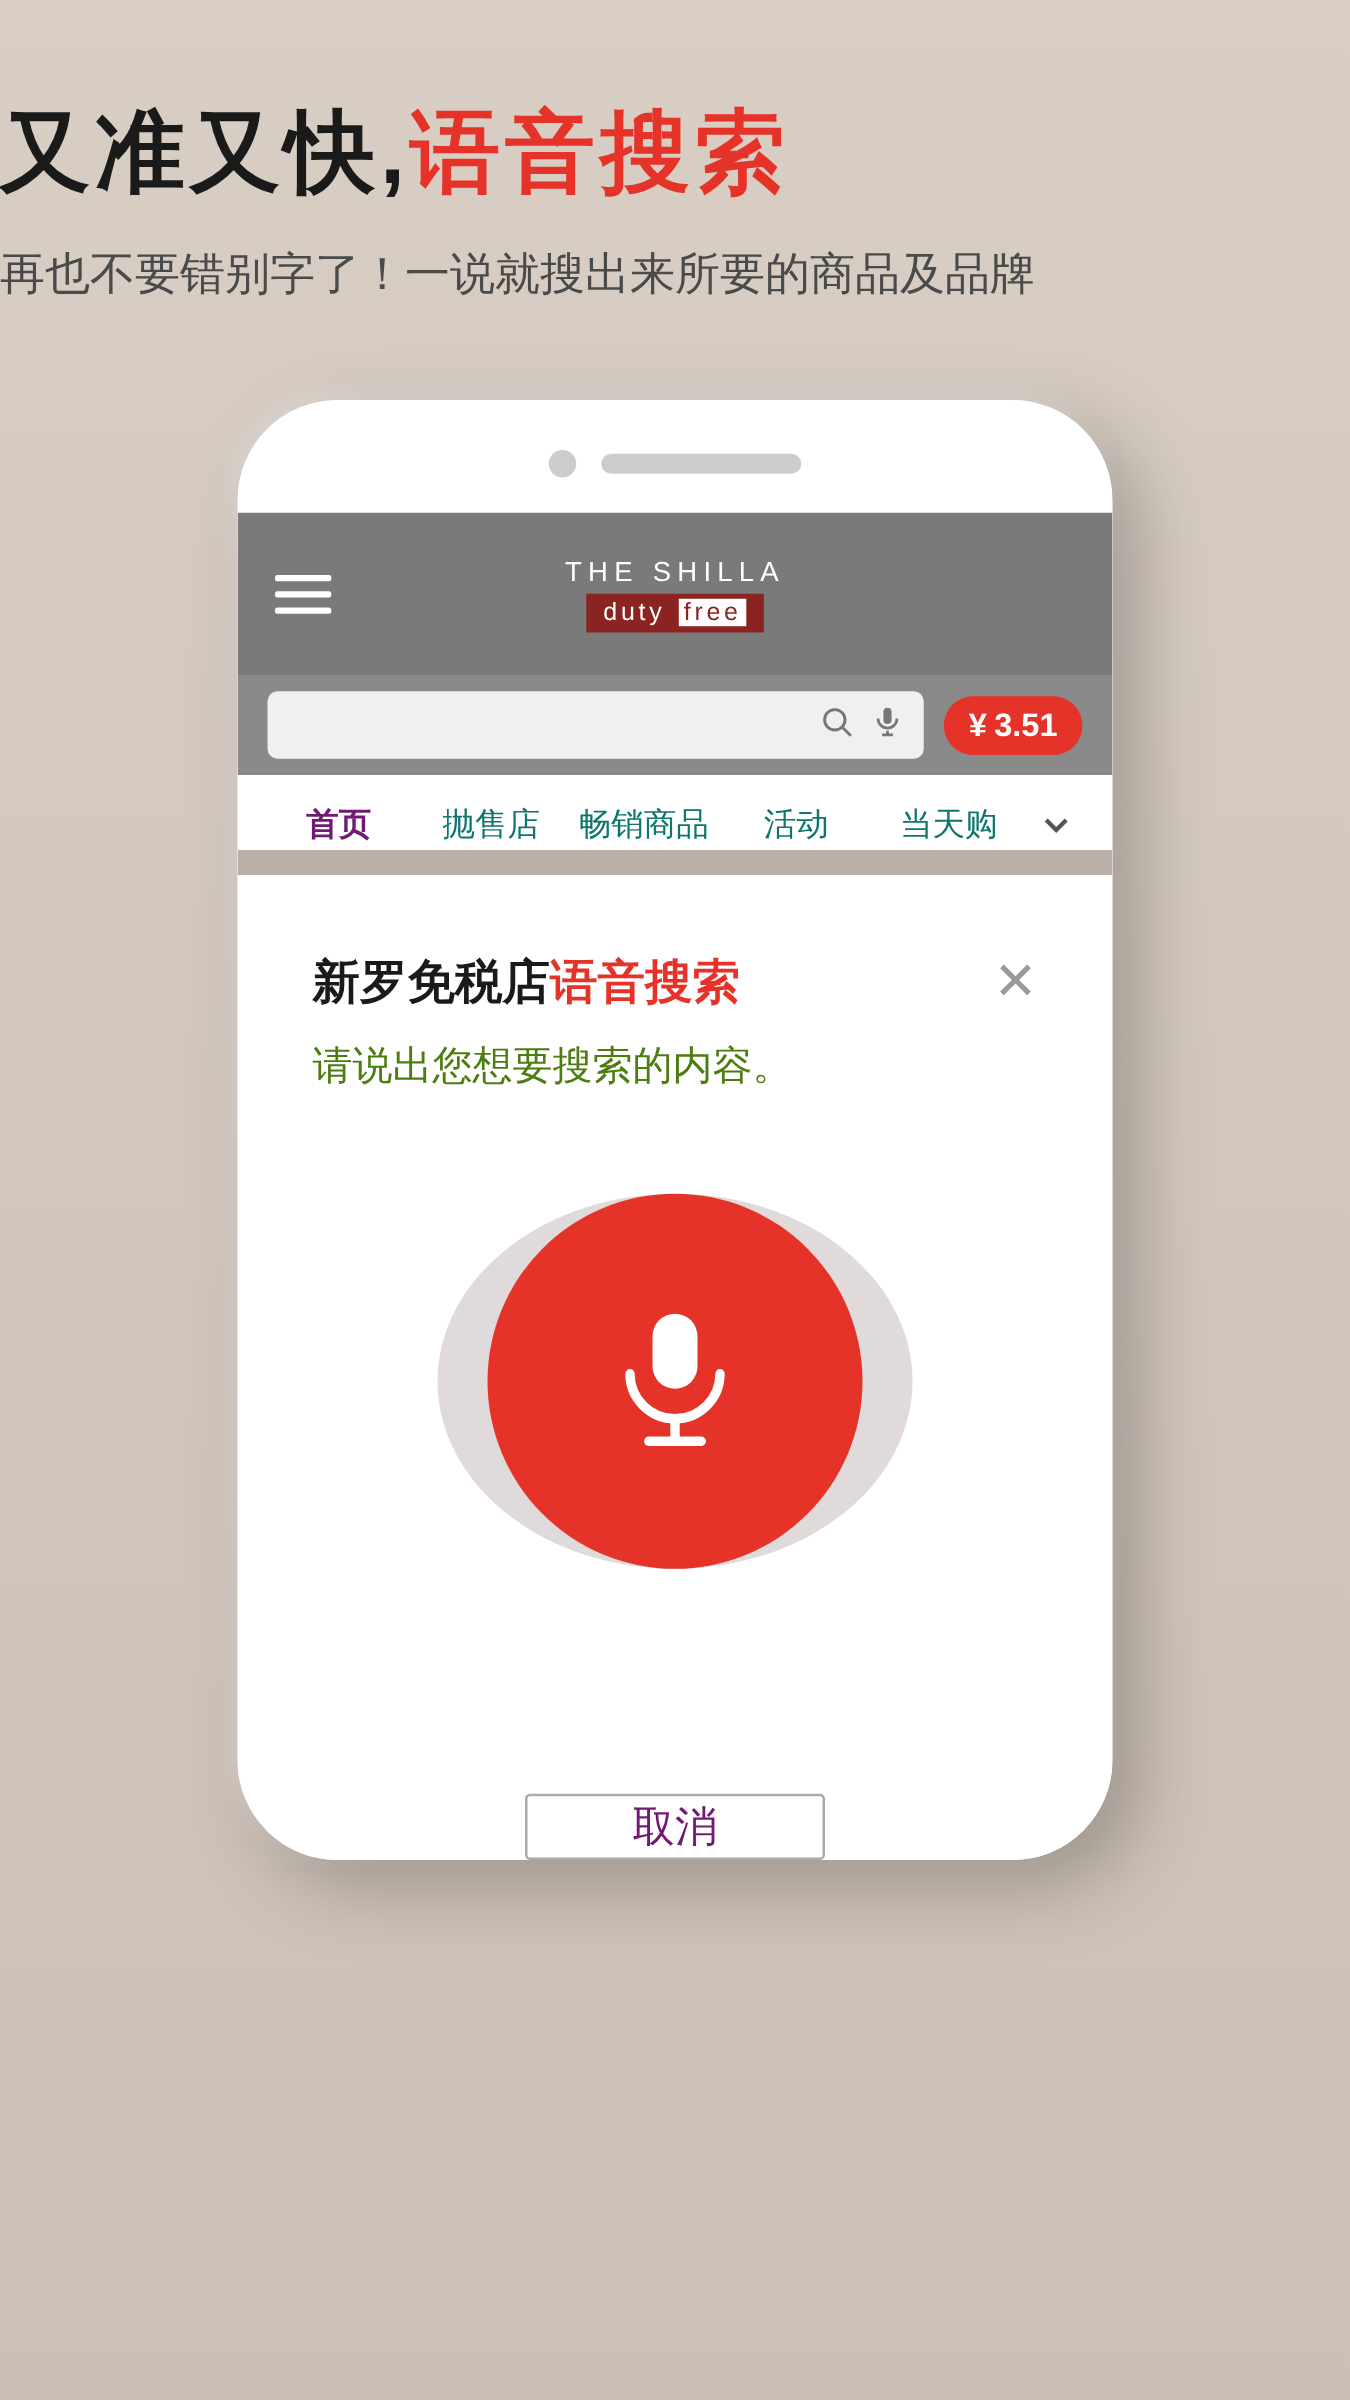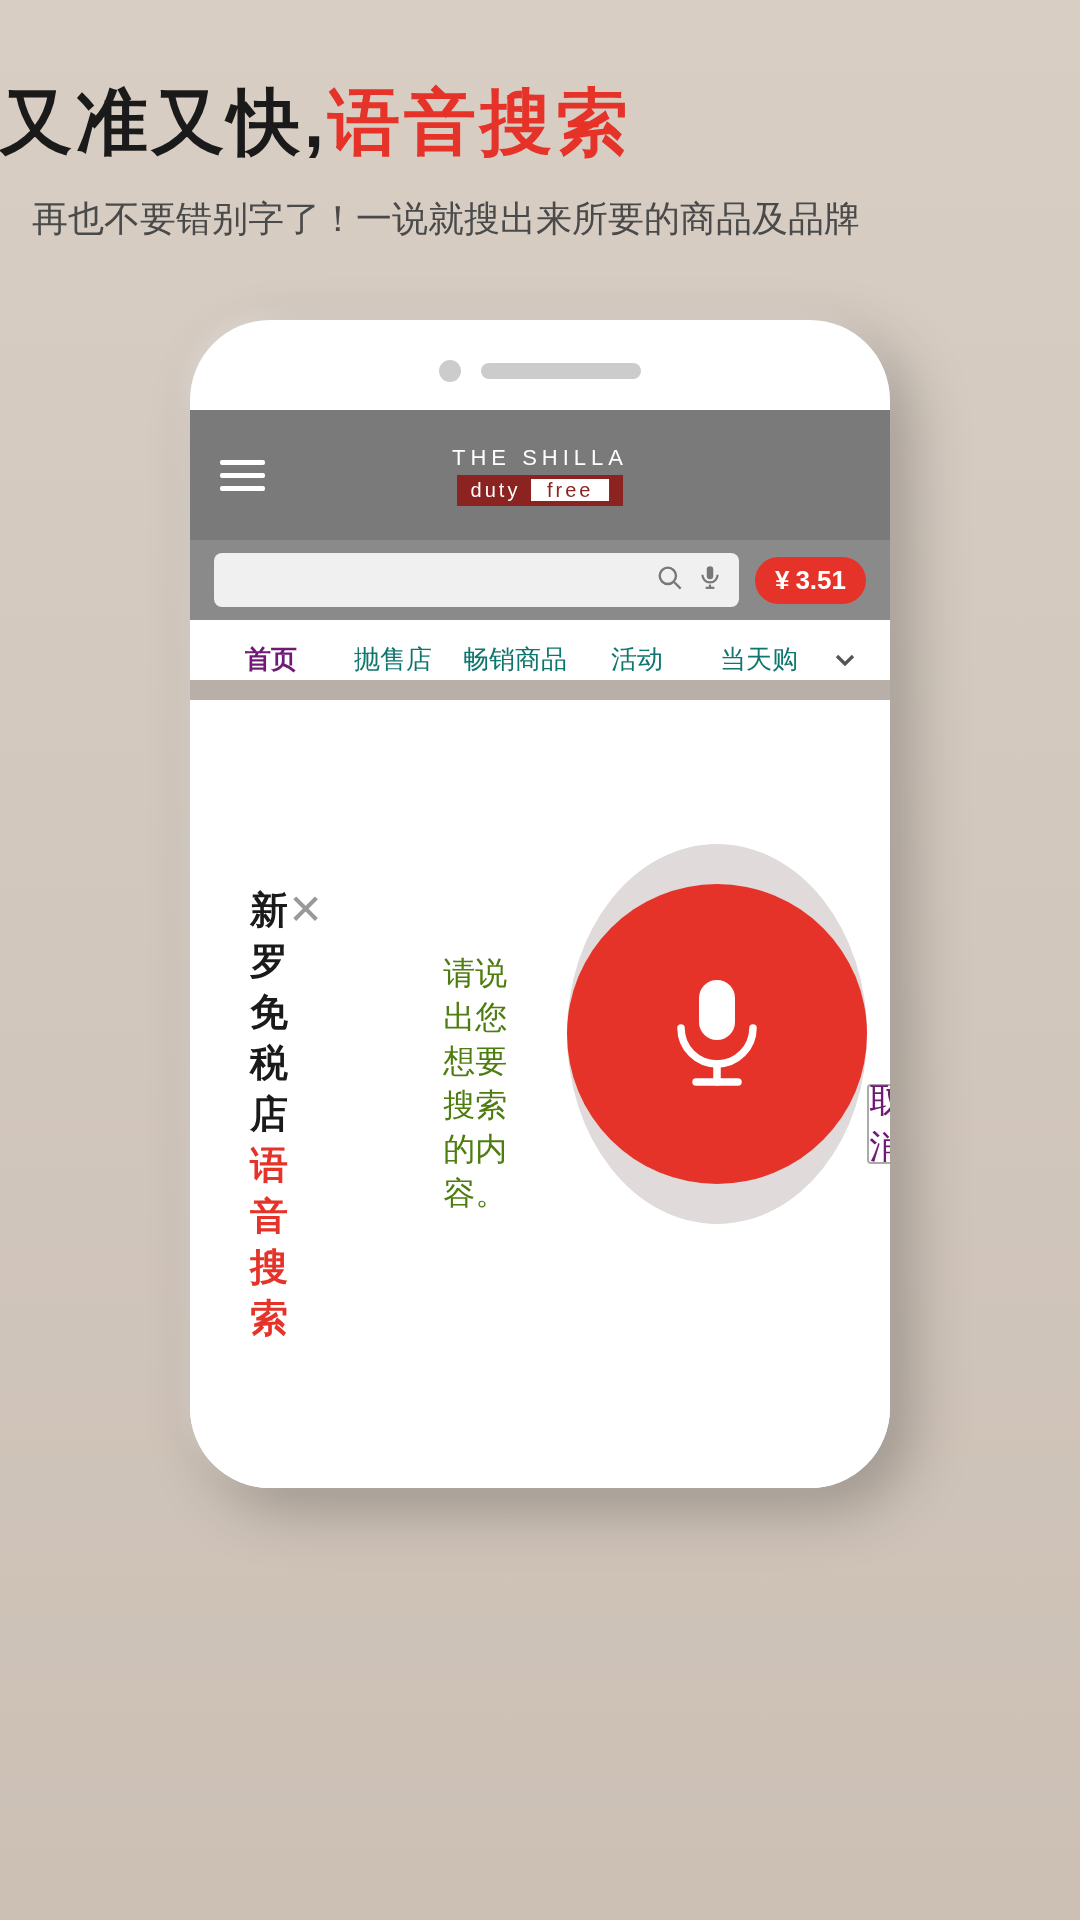--- a/index.html
+++ b/index.html
@@ -41,21 +41,20 @@
 
     .main-title .highlight {
       color: #e63329;
     }
 
     .sub-title {
       font-size: 36px;
       color: #4a4a4a;
       margin-top: 30px;
       font-weight: 400;
-      margin-left: 32px;
     }
 
     
     .phone-container {
       position: absolute;
       top: 320px;
       left: 50%;
       transform: translateX(-50%);
       width: 700px;
       height: 1450px;
@@ -155,21 +154,21 @@
       letter-spacing: 3px;
       padding: 4px 14px;
       margin-top: 4px;
       display: inline-block;
       font-weight: 500;
     }
 
     .duty-free-badge .free-text {
       background: #ffffff;
       color: #8b2320;
-      padding: 0 16px;
+      padding: 0 4px;
       margin-left: 2px;
     }
 
     .header-right {
       display: flex;
       align-items: center;
       gap: 16px;
     }
 
     
@@ -265,21 +264,21 @@
     }
 
     
     .voice-modal-overlay {
       position: absolute;
       top: 290px;
       left: 0; right: 0; bottom: 0;
       background: rgba(255,255,255,0.95);
       z-index: 50;
       display: flex;
-      flex-direction: row;
+      flex-direction: column;
       align-items: center;
       padding-top: 60px;
     }
 
     .voice-modal-header {
       width: 100%;
       display: flex;
       justify-content: space-between;
       align-items: flex-start;
       padding: 0 60px;

